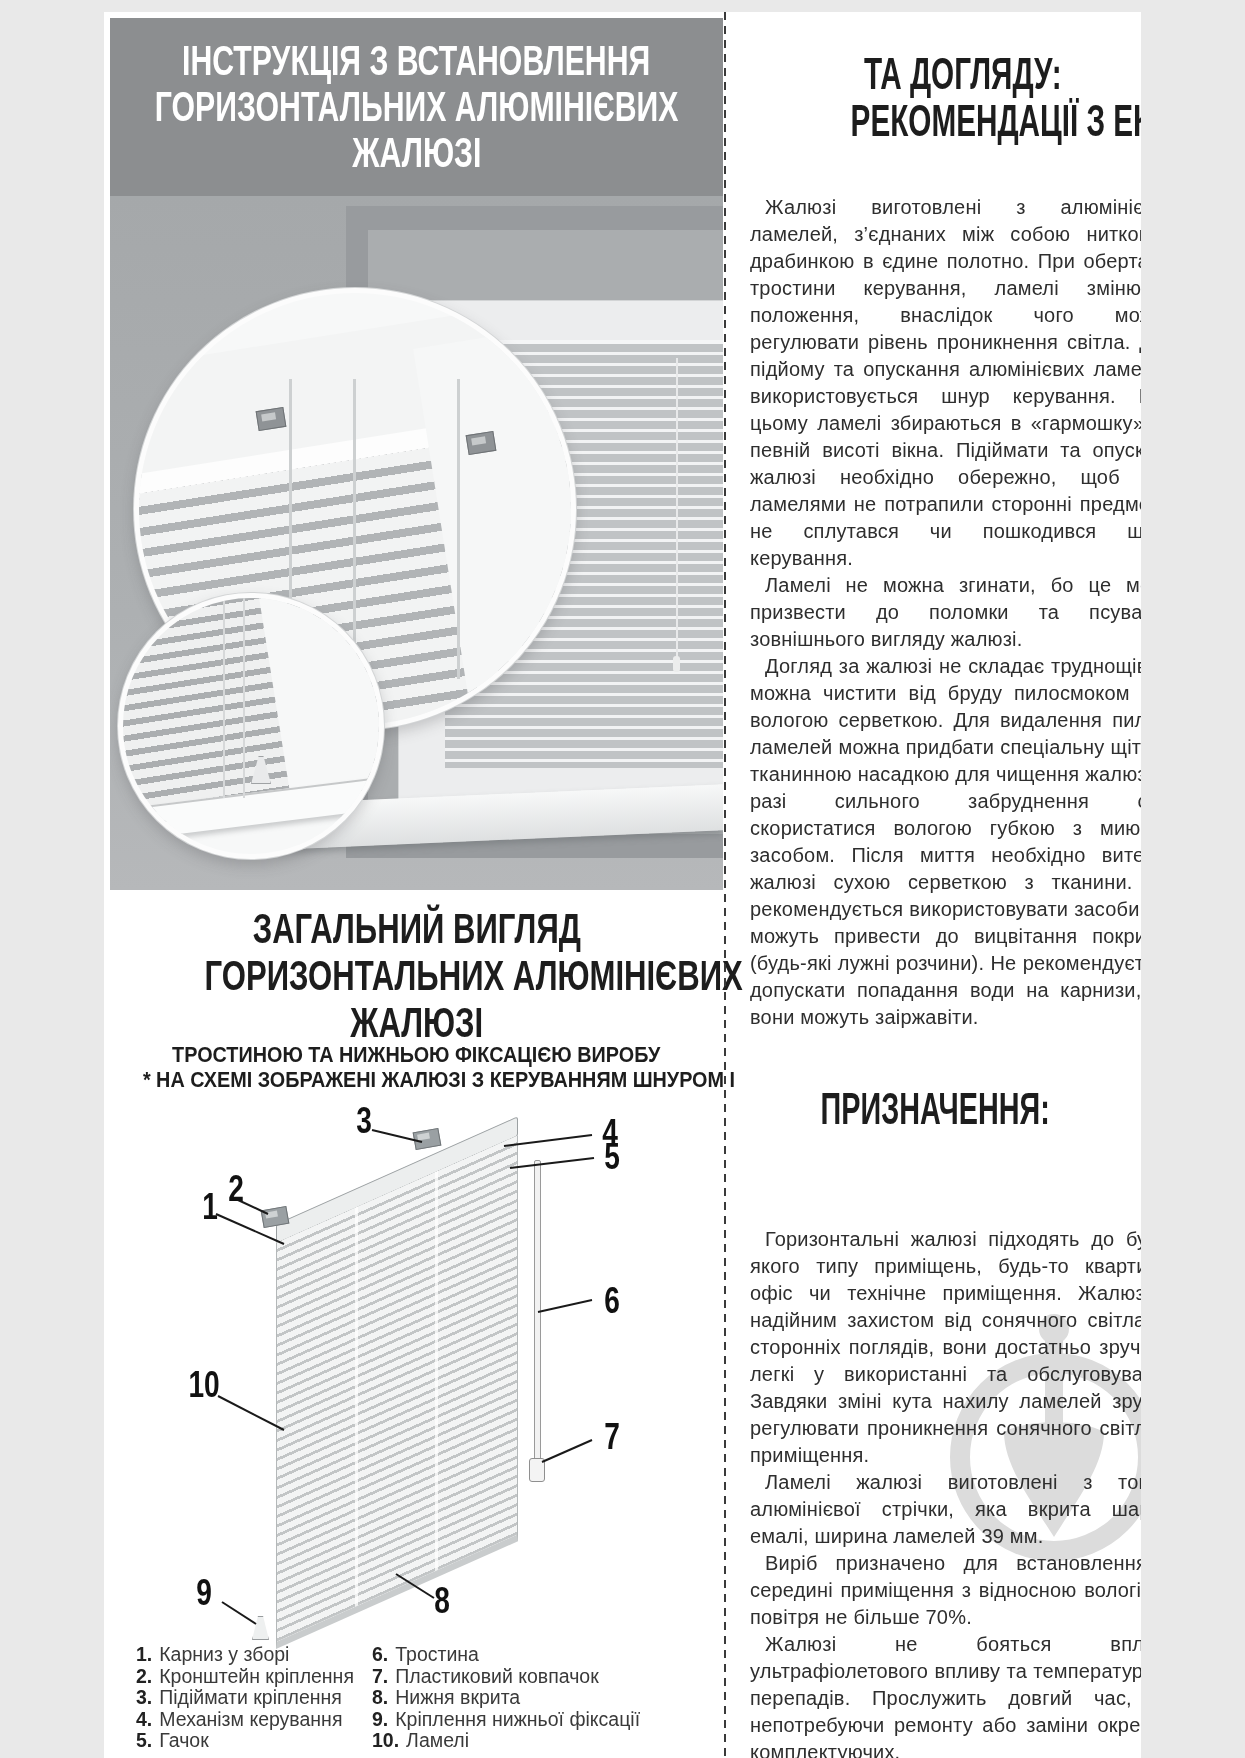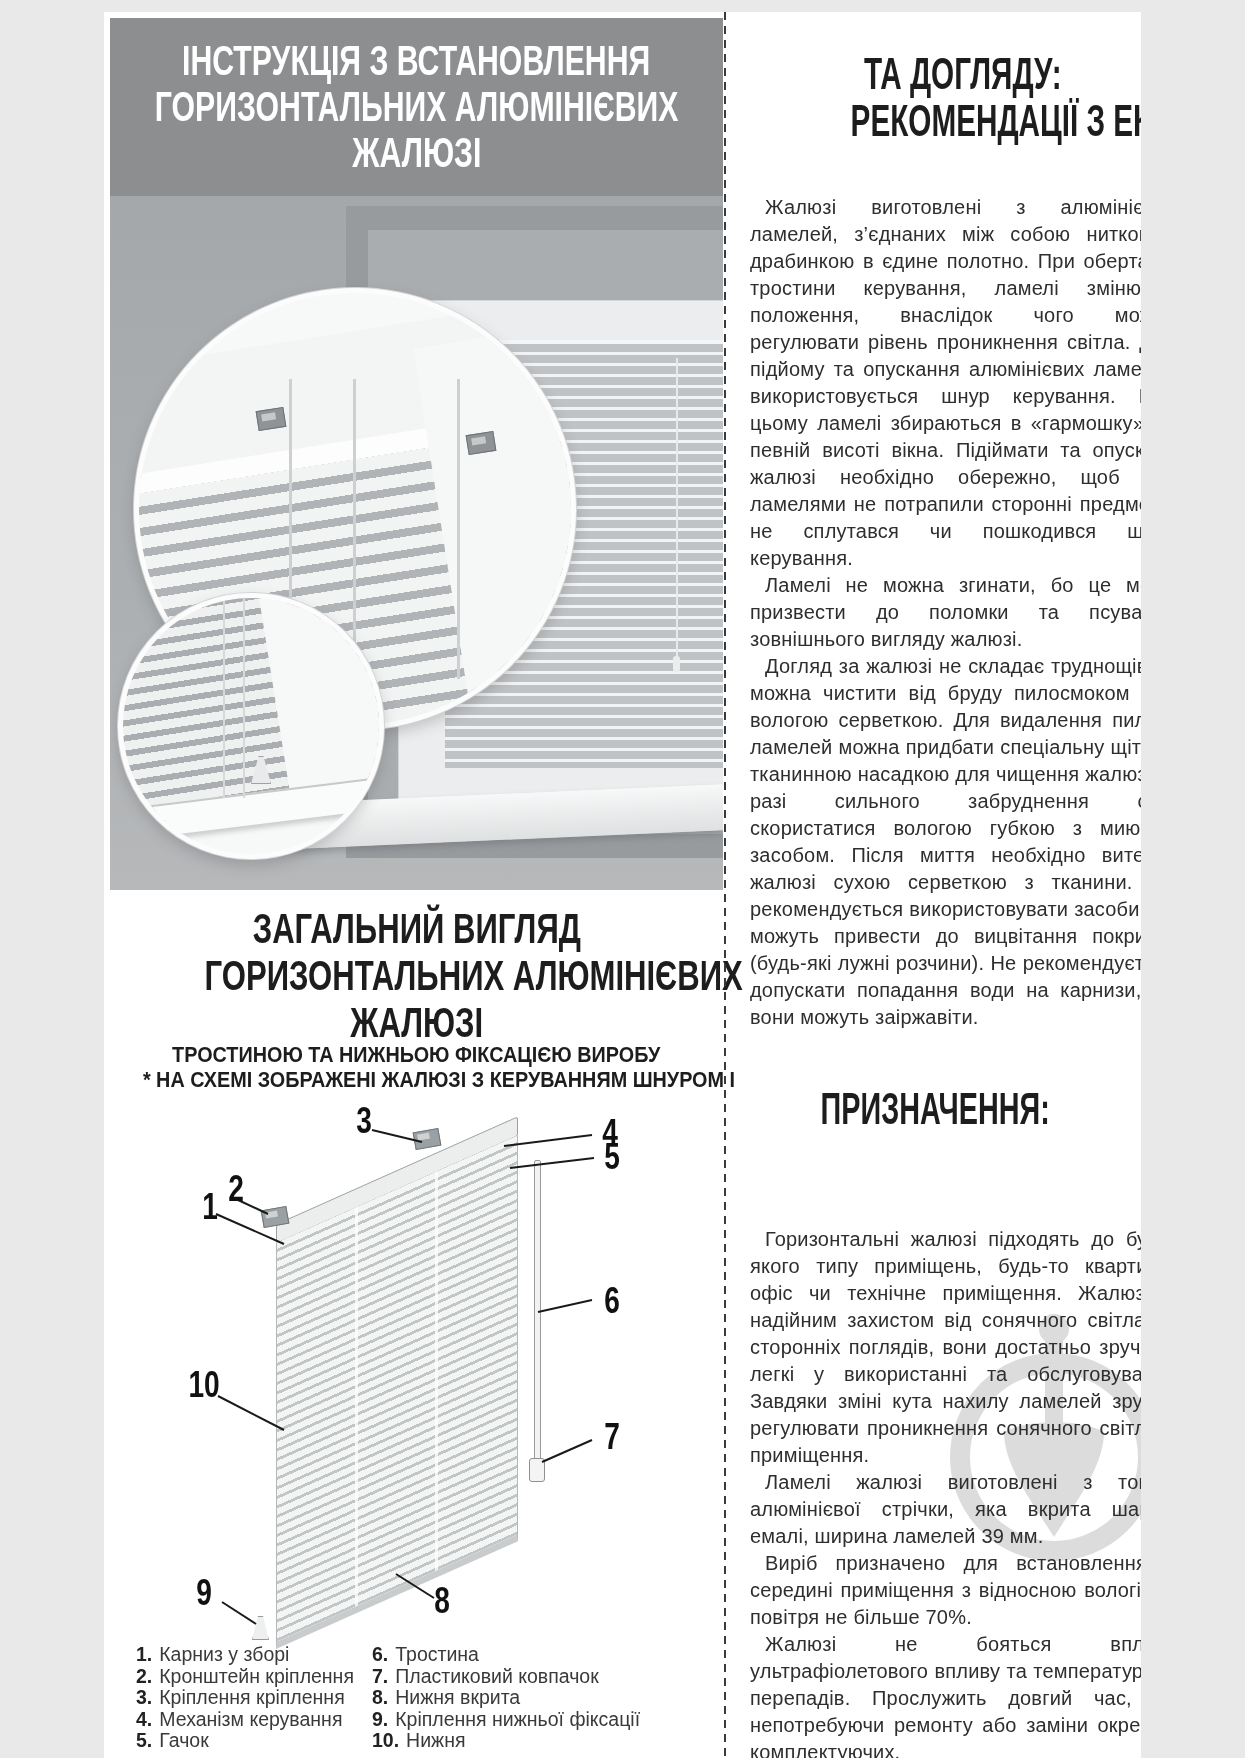--- a/index.html
+++ b/index.html
@@ -193,30 +193,30 @@
   <div class="callout" style="left:498px;top:1128px;">5</div>
   <div class="callout" style="left:498px;top:1272px;">6</div>
   <div class="callout" style="left:498px;top:1408px;">7</div>
   <div class="callout" style="left:328px;top:1572px;">8</div>
   <div class="callout" style="left:90px;top:1564px;">9</div>
   <div class="callout" style="left:80px;top:1356px;">10</div>
 
   <div class="legend-col lg1">
     <div><span class="num">1.</span><span>Карниз у зборі</span></div>
     <div><span class="num">2.</span><span>Кронштейн кріплення</span></div>
-    <div><span class="num">3.</span><span>Кріплення кріплення</span></div>
+    <div><span class="num">3.</span><span>Підіймати кріплення</span></div>
     <div><span class="num">4.</span><span>Механізм керування</span></div>
     <div><span class="num">5.</span><span>Гачок</span></div>
   </div>
   <div class="legend-col lg2">
     <div><span class="num">6.</span><span>Тростина</span></div>
     <div><span class="num">7.</span><span>Пластиковий ковпачок</span></div>
     <div><span class="num">8.</span><span>Нижня вкрита</span></div>
     <div><span class="num">9.</span><span>Кріплення нижньої фіксації</span></div>
-    <div><span class="num">10.</span><span>Нижня</span></div>
+    <div><span class="num">10.</span><span>Ламелі</span></div>
   </div>
 
   <div class="divider"></div>
 
   <svg class="wm" style="left:840px;top:1295px;" width="220" height="260" viewBox="-110 -150 220 260">
     <g stroke="#dcdcdc" fill="#dcdcdc">
       <circle cx="0" cy="0" r="94" fill="none" stroke-width="20"></circle>
       <circle cx="0" cy="-128" r="15" stroke="none"></circle>
       <rect x="-9" y="-128" width="18" height="110" stroke="none"></rect>
       <path stroke="none" d="M -50 -25 C -50 8 -24 42 0 80 C 24 42 50 8 50 -25 C 28 -38 -28 -38 -50 -25 Z"></path>

